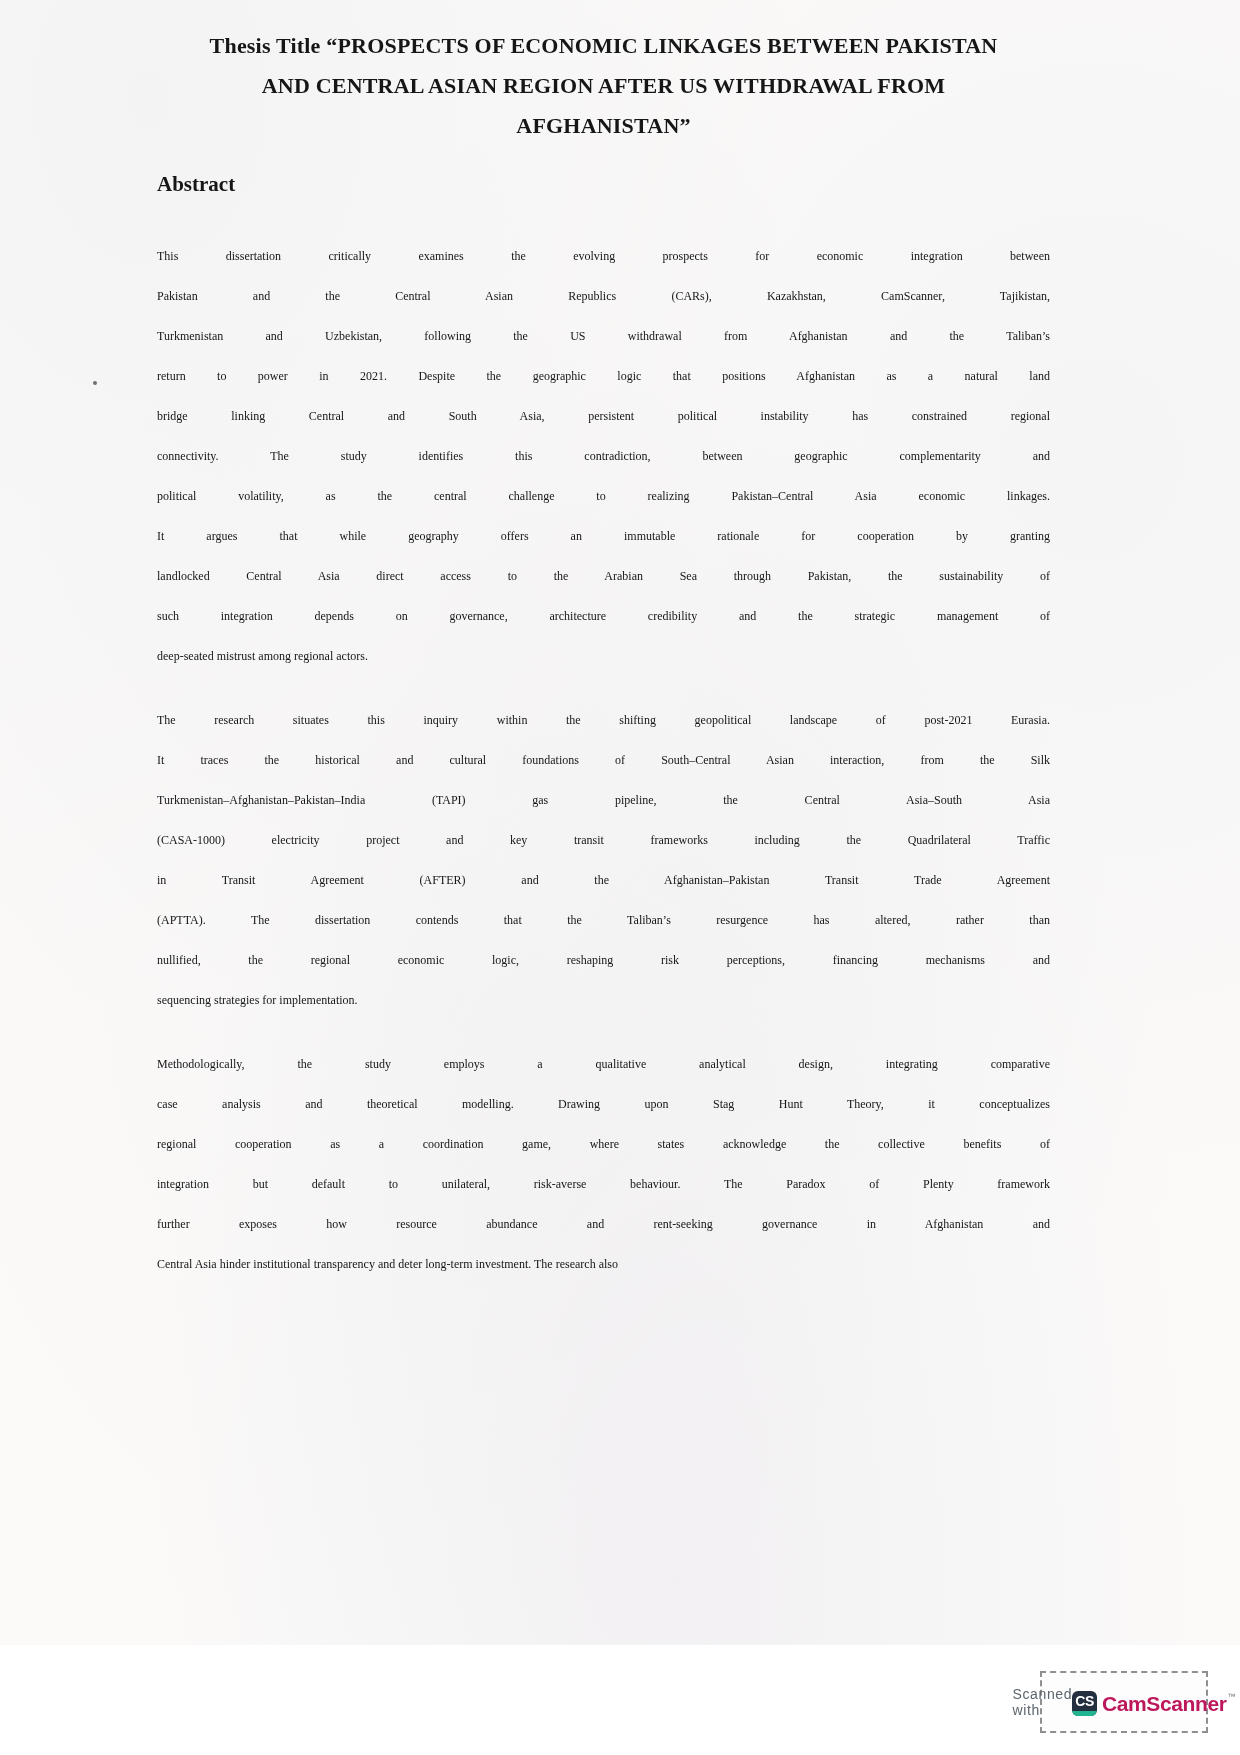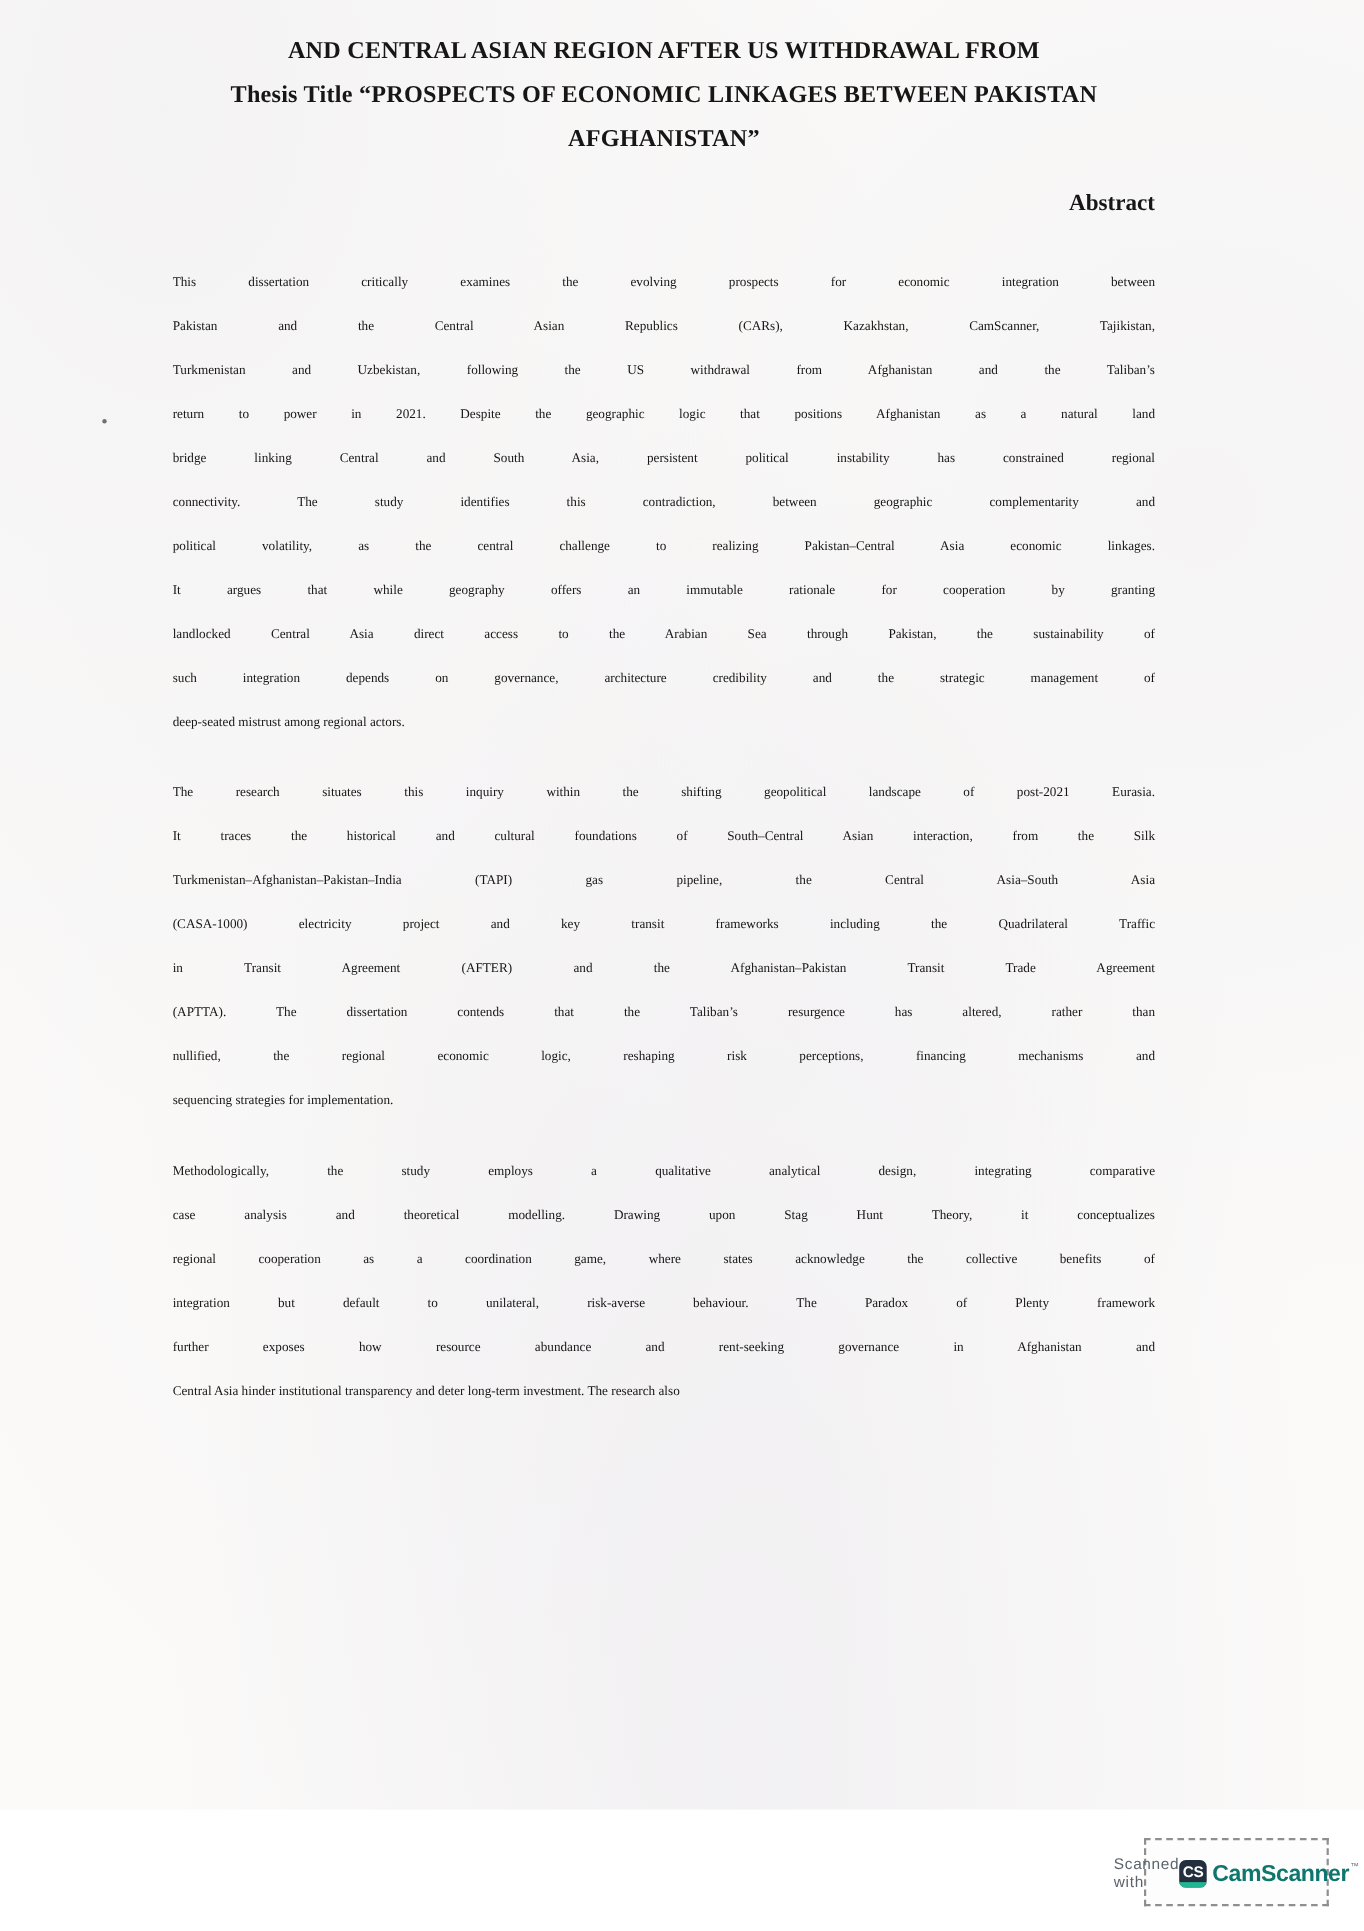--- a/index.html
+++ b/index.html
@@ -48,21 +48,21 @@
     line-height: 40px;
     font-weight: bold;
     text-align: center;
     letter-spacing: 0.2px;
   }
   .abstract-heading {
     margin: 18px 0 0 0;
     font-size: 21px;
     line-height: 40px;
     font-weight: bold;
-    text-align: right;
+    text-align: left;
   }
   .body-text {
     margin-top: 32px;
     font-size: 12px;
   }
   .para { margin: 0; }
   .para + .para { margin-top: 24px; }
   .ln {
     line-height: 40px;
     text-align: justify;
@@ -121,43 +121,43 @@
   }
   .cs-strip {
     position: absolute;
     left: 0; right: 0; bottom: 0;
     height: 5px;
     background: #21b591;
   }
   .wm-brand {
     font-size: 21px;
     font-weight: bold;
-    color: #0f766e;
+    color: #be185d;
     letter-spacing: -0.4px;
     line-height: 25px;
   }
   .wm-tm {
     font-size: 8px;
     color: #6a737b;
     align-self: flex-start;
     margin-top: 1px;
     margin-left: 1px;
   }
 </style>
 </head>
 <body>
 
 <div class="page">
   <div class="scan-texture"></div>
   <div class="scan-speck"></div>
 
   <div class="content">
     <h1 class="title">
+        <div>Thesis Title “PROSPECTS OF ECONOMIC LINKAGES BETWEEN PAKISTAN</div>
         <div>AND CENTRAL ASIAN REGION AFTER US WITHDRAWAL FROM</div>
-        <div>Thesis Title “PROSPECTS OF ECONOMIC LINKAGES BETWEEN PAKISTAN</div>
         <div>AFGHANISTAN”</div>
       </h1>
     <h2 class="abstract-heading">Abstract</h2>
     <div class="body-text">
         <div class="para">
           <div class="ln">This dissertation critically examines the evolving prospects for economic integration between</div>
           <div class="ln">Pakistan and the Central Asian Republics (CARs), Kazakhstan, CamScanner, Tajikistan,</div>
           <div class="ln">Turkmenistan and Uzbekistan, following the US withdrawal from Afghanistan and the Taliban’s</div>
           <div class="ln">return to power in 2021. Despite the geographic logic that positions Afghanistan as a natural land</div>
           <div class="ln">bridge linking Central and South Asia, persistent political instability has constrained regional</div>

